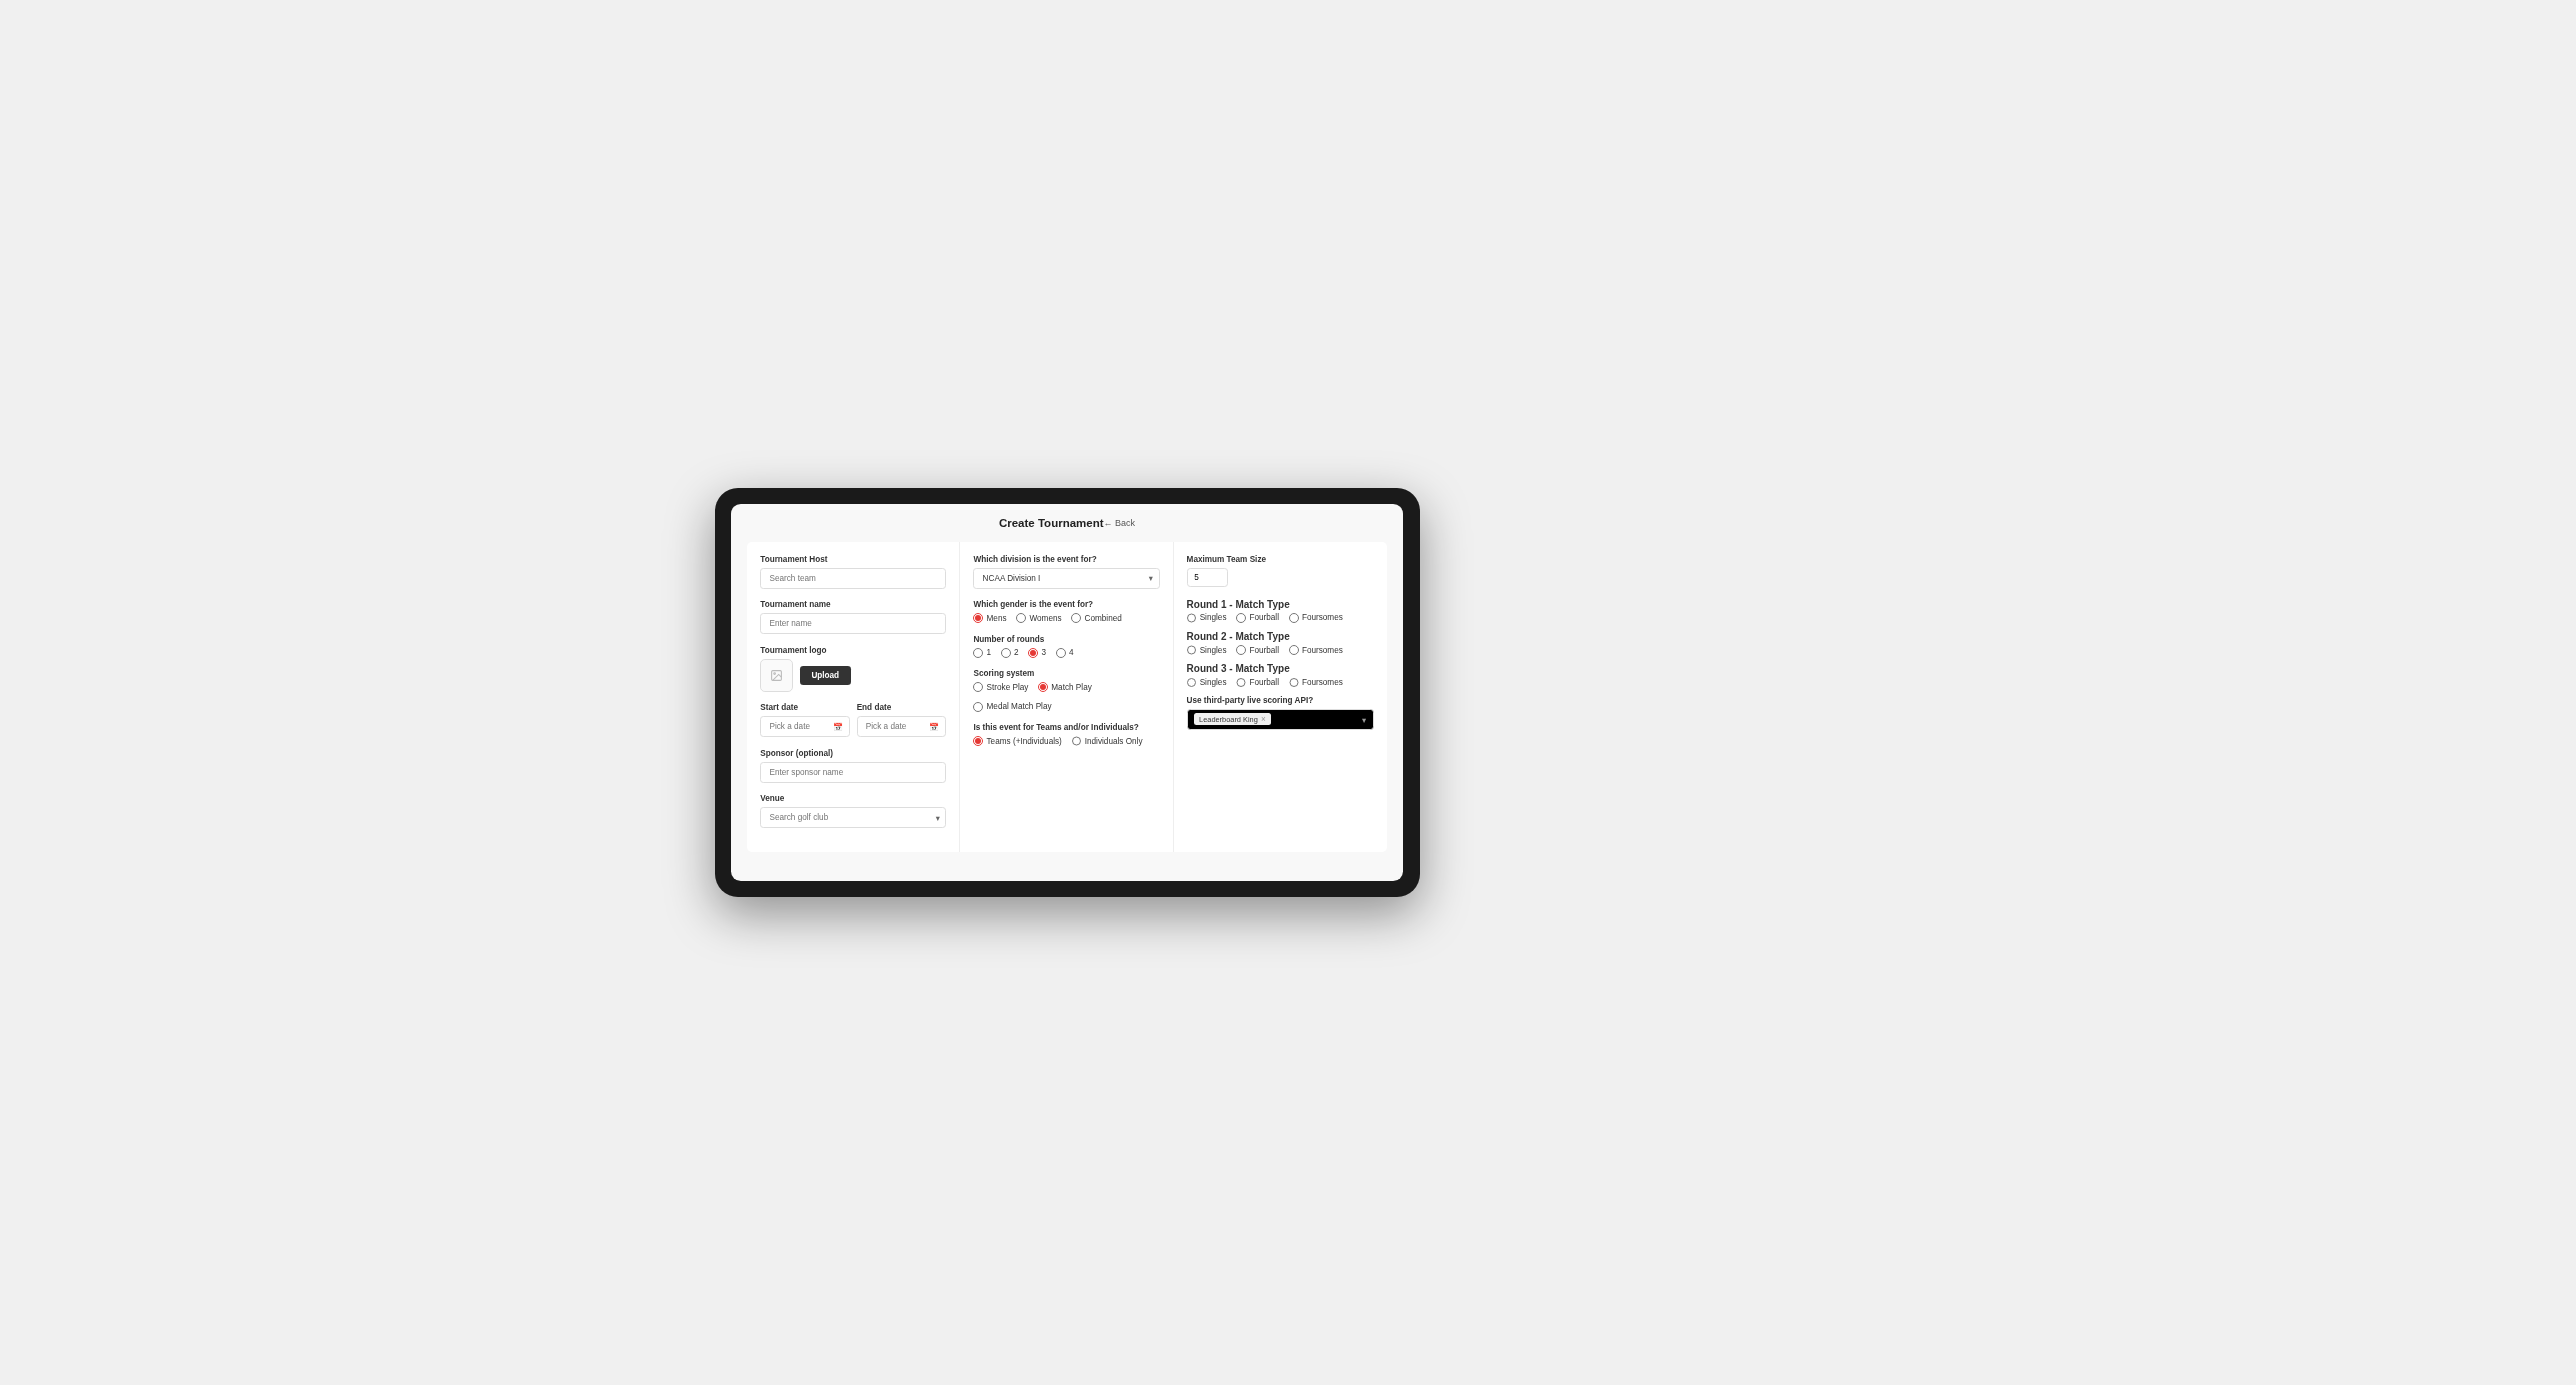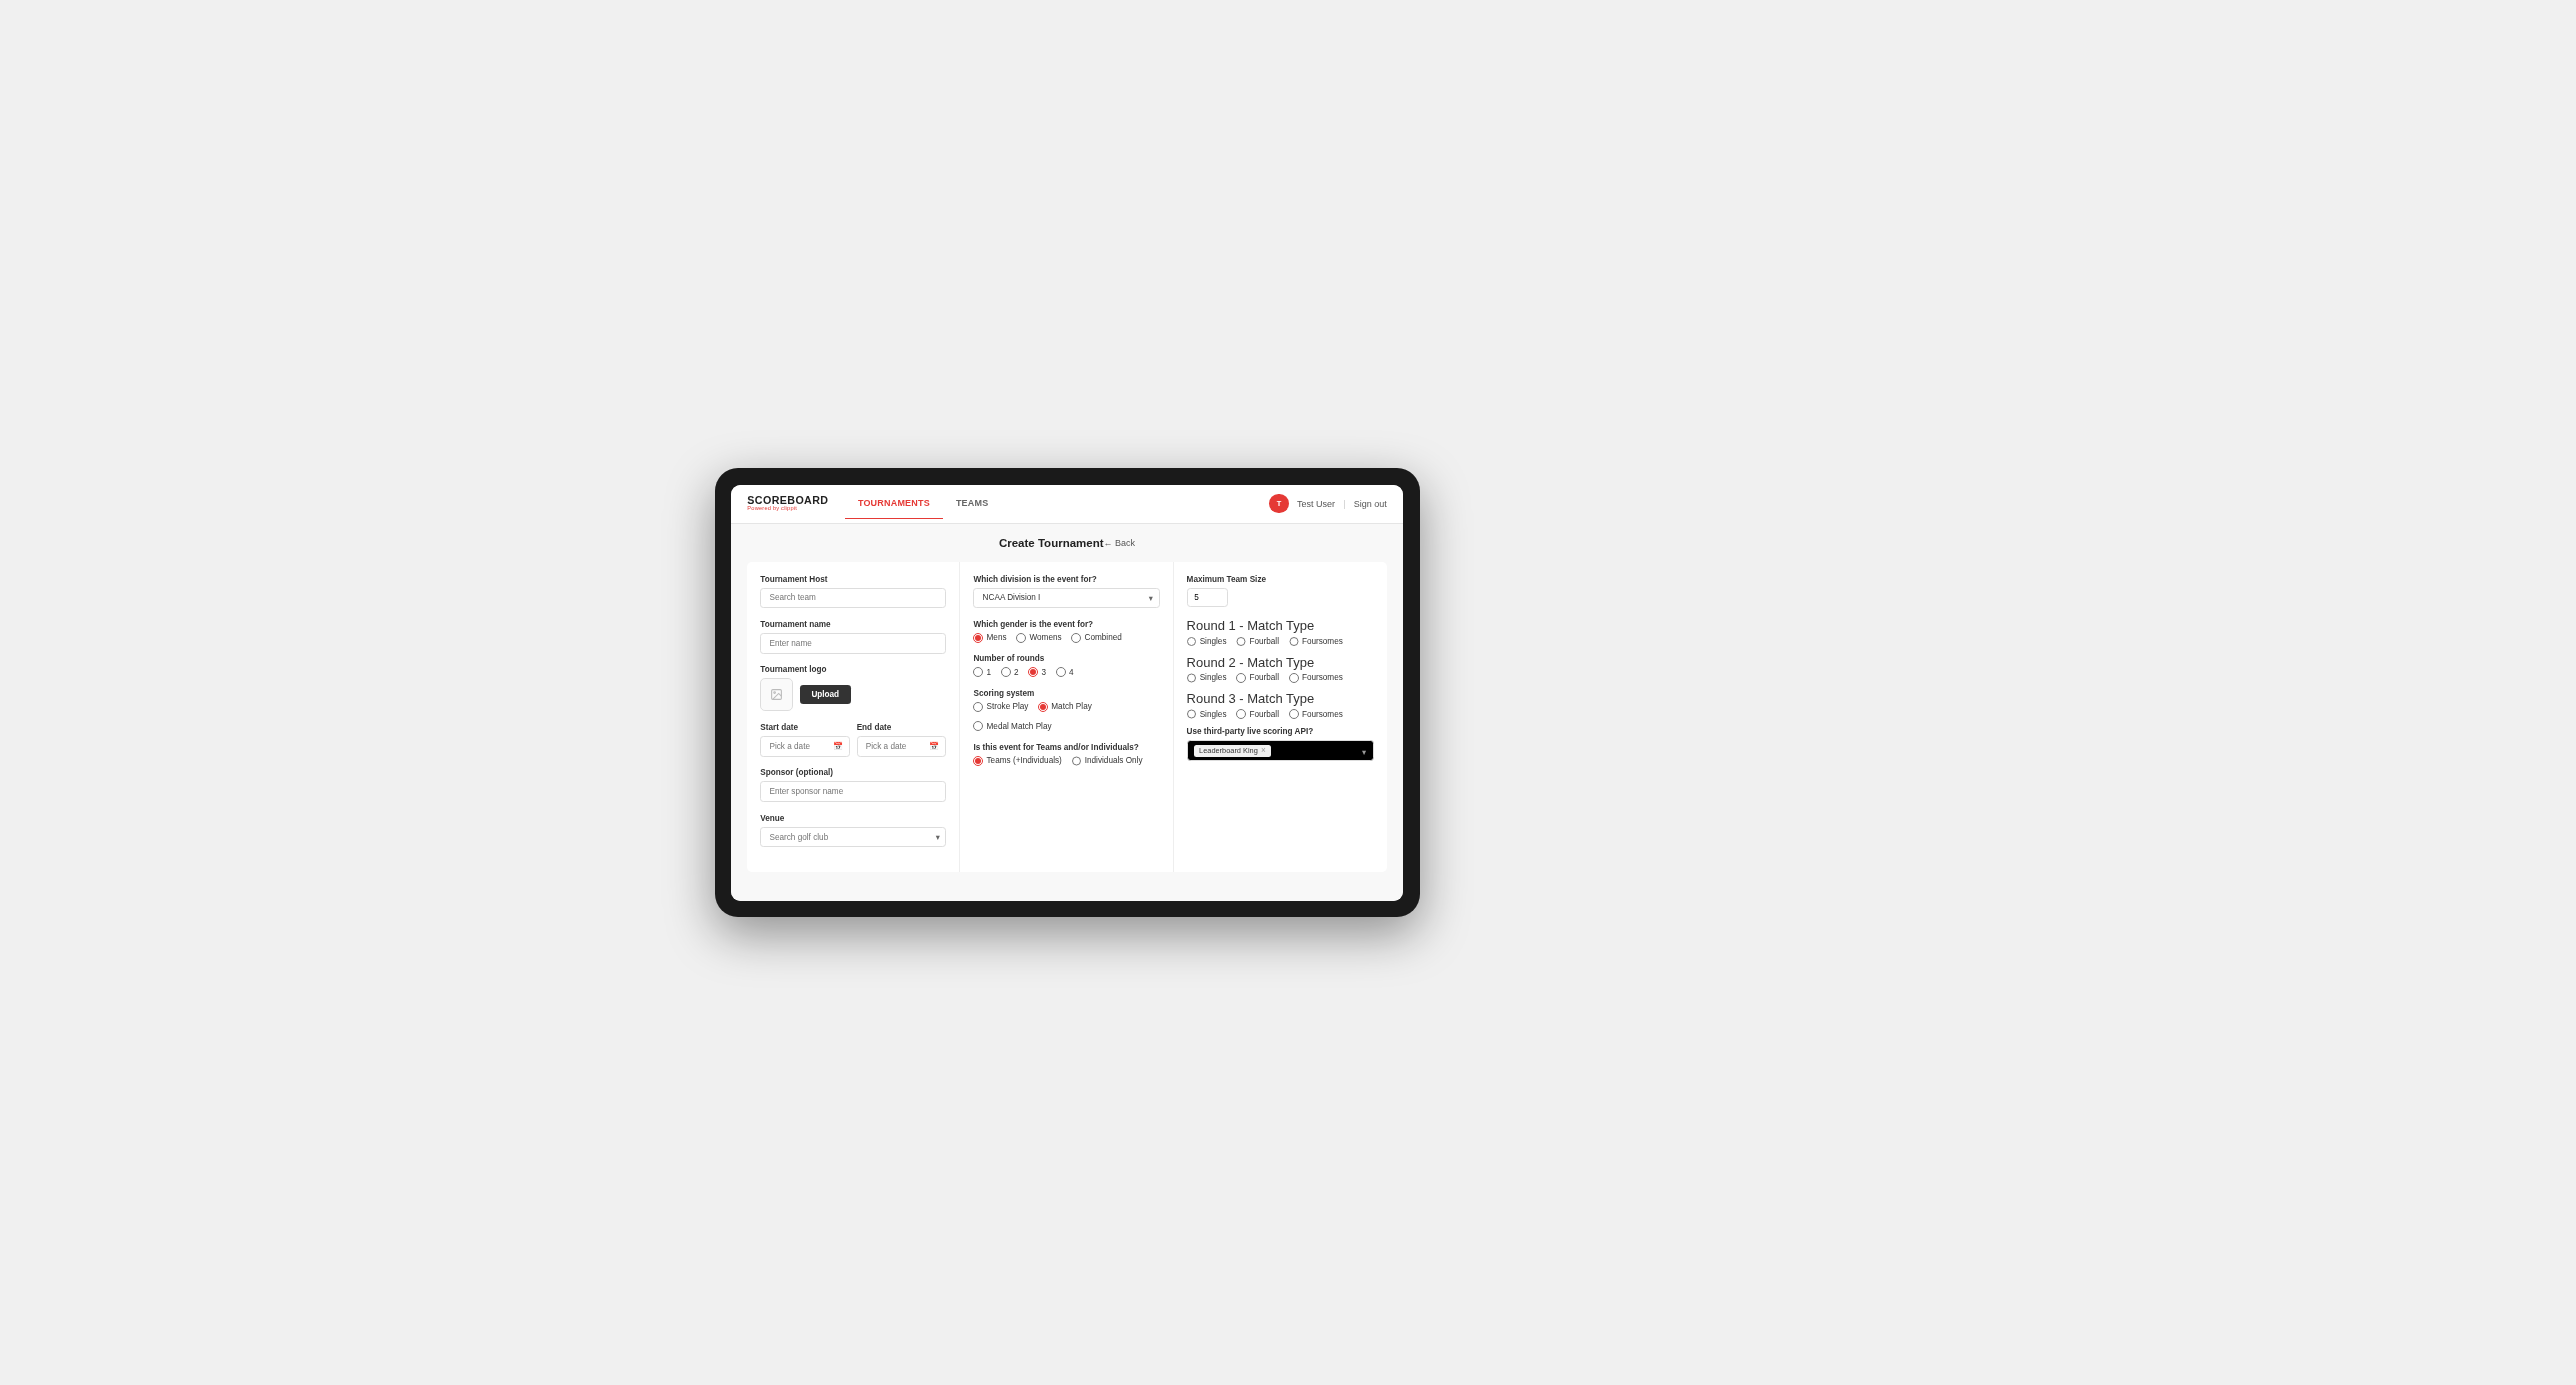--- a/index.html
+++ b/index.html
@@ -303,22 +303,22 @@
       height: 9.8px;
       cursor: pointer;
     }
 
     
     .round-section {
       margin-bottom: 8.2px;
     }
 
     .round-label {
-      font-size: 13px;
-      font-weight: 400;
+      font-size: 10px;
+      font-weight: 700;
       color: #333;
       margin-bottom: 3.3px;
     }
 
     
     .tag-select {
       display: flex;
       align-items: flex-end;
       border: 0.8px solid #ddd;
       border-radius: 3.3px;
@@ -424,38 +424,20 @@
     }
   </style>
 </head>
 <body>
 
 <div class="page-wrapper">
 
   <div class="tablet-device">
     <div class="tablet-screen">
 
-      <div class="app-header">
-        <div style="display:flex;align-items:center;gap:16.4px;">
-          <div class="brand">
-            <span class="brand-title">SCOREBOARD</span>
-            <span class="brand-sub">Powered by clippit</span>
-          </div>
-          <nav class="nav-tabs">
-            <div class="nav-tab active">TOURNAMENTS</div>
-            <div class="nav-tab">TEAMS</div>
-          </nav>
-        </div>
-        <div class="header-right">
-          <div class="user-avatar">T</div>
-          <span>Test User</span>
-          <span class="pipe">|</span>
-          <span class="sign-out-link">Sign out</span>
-        </div>
-      </div>
 
       <div class="main-content">
         <div class="page-header">
           <span class="page-title">Create Tournament</span>
           <span class="back-link">← Back</span>
         </div>
 
         <div class="form-grid">
 
           <div class="form-col">

